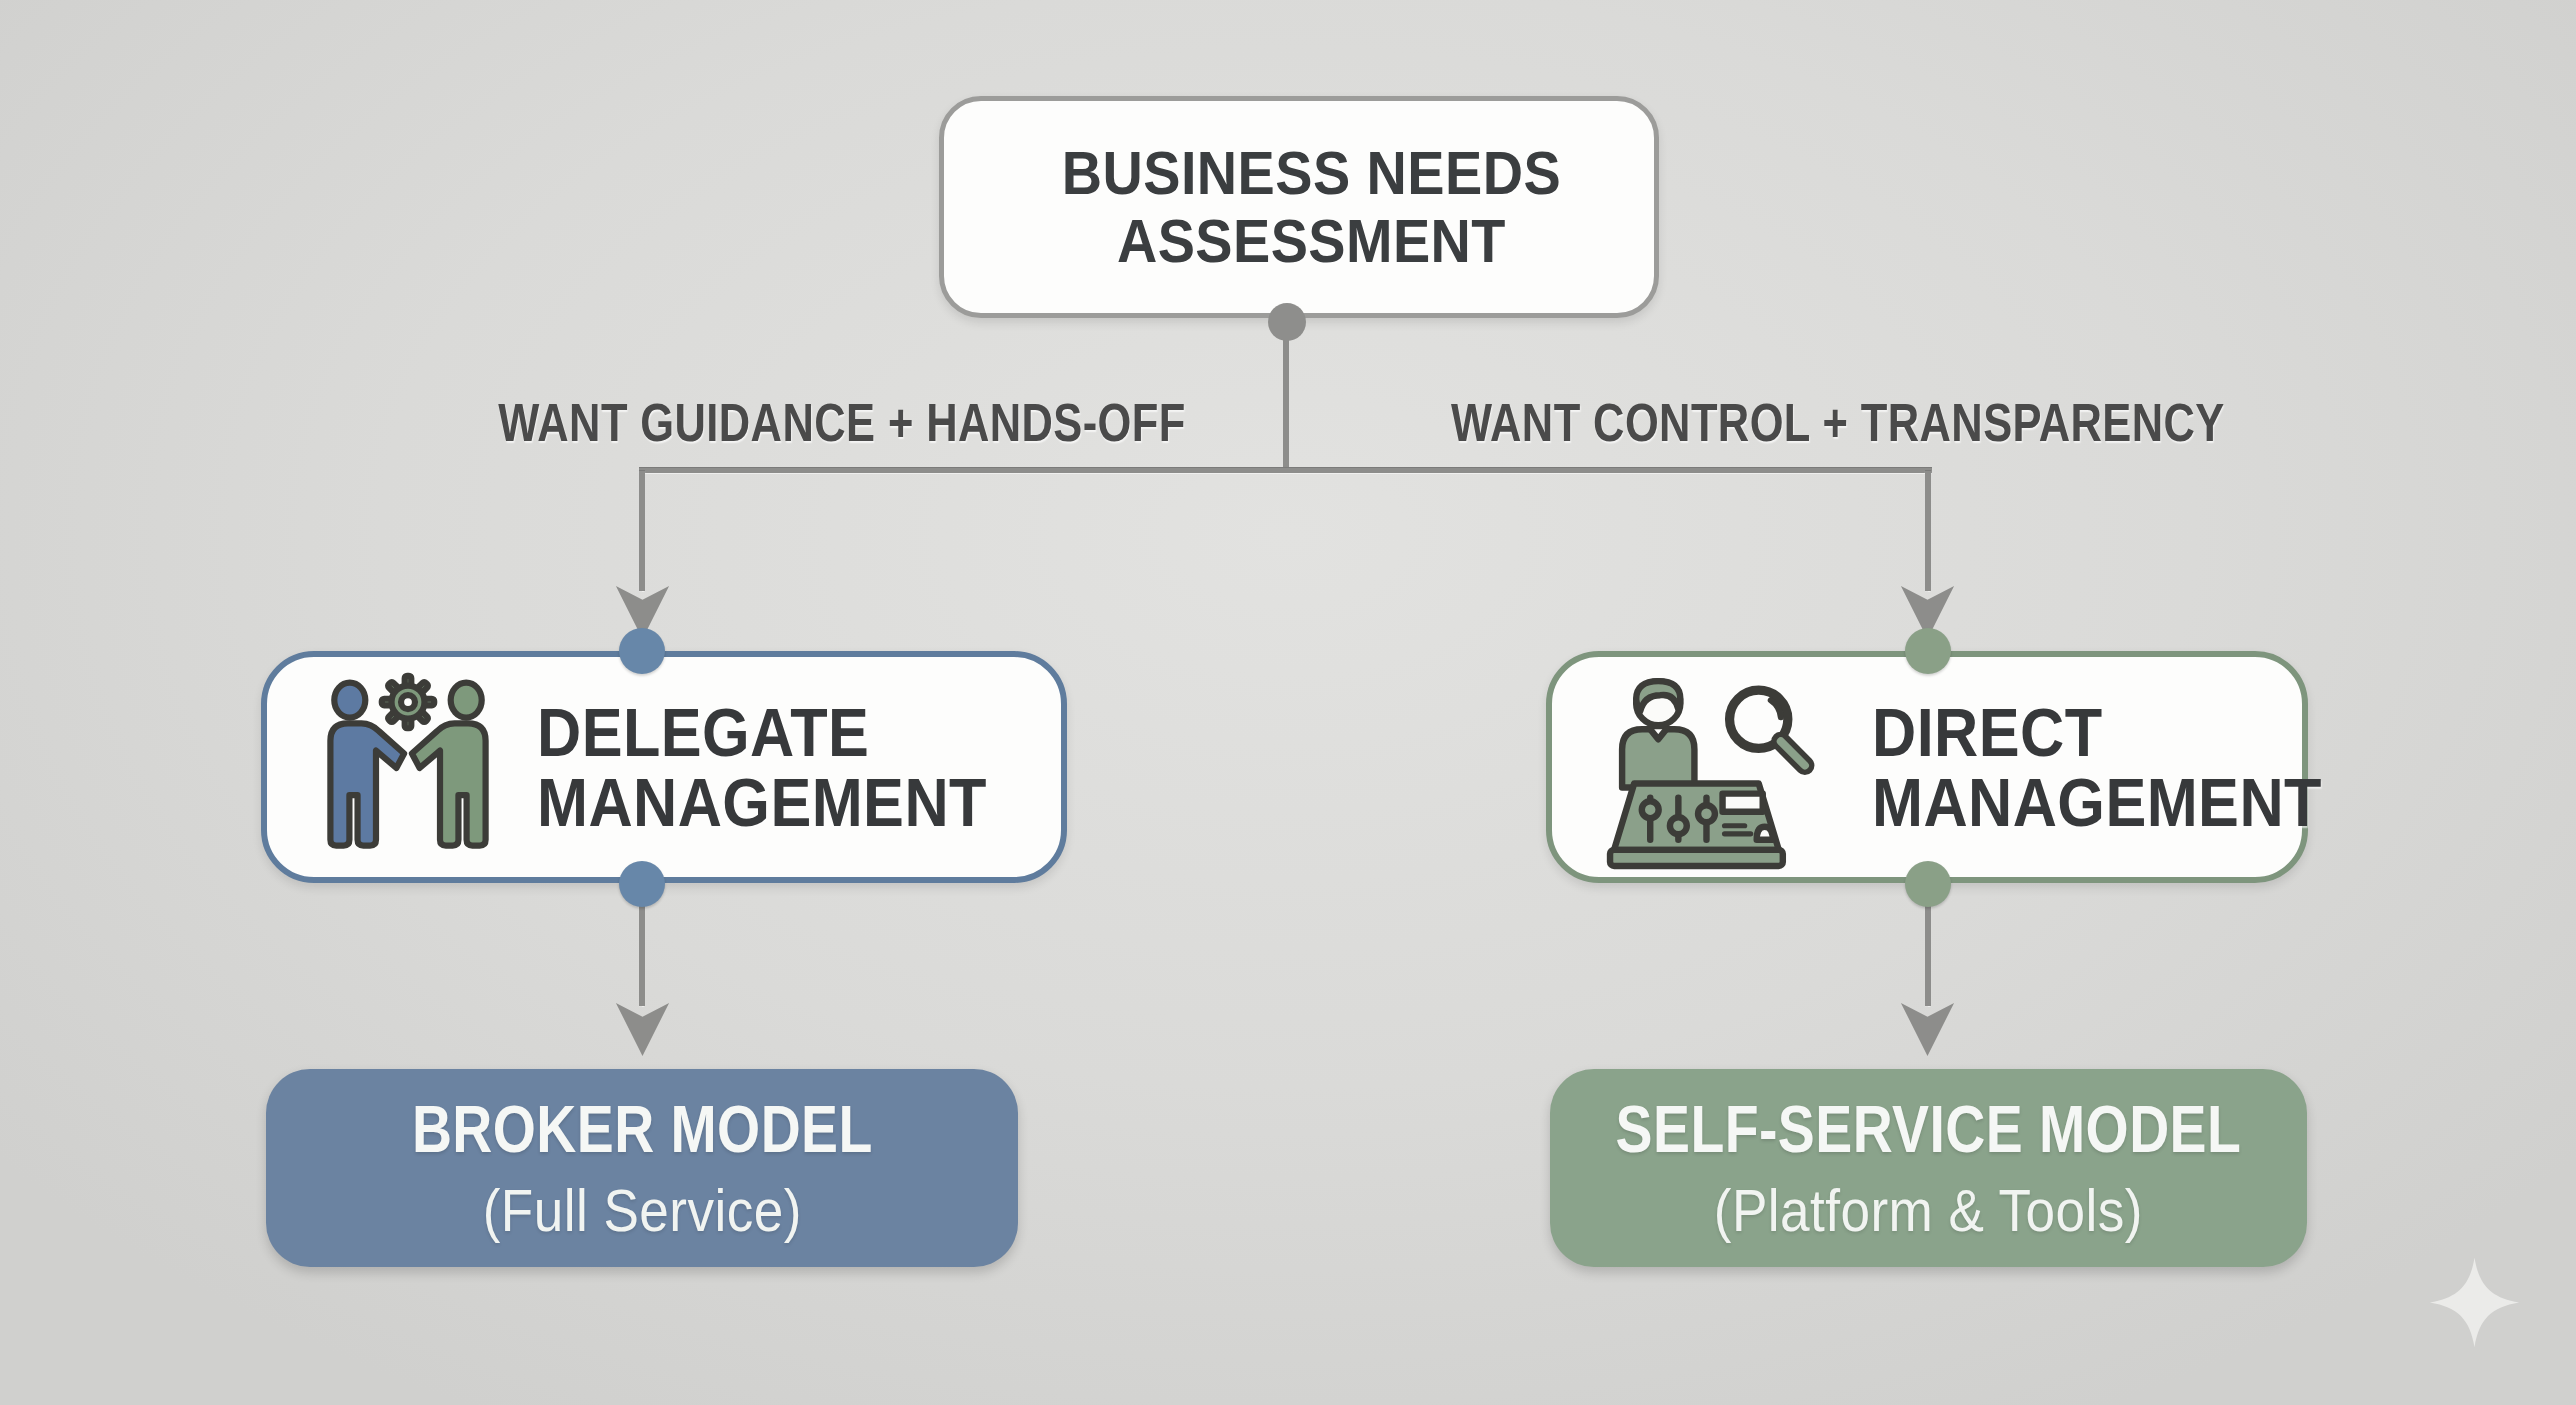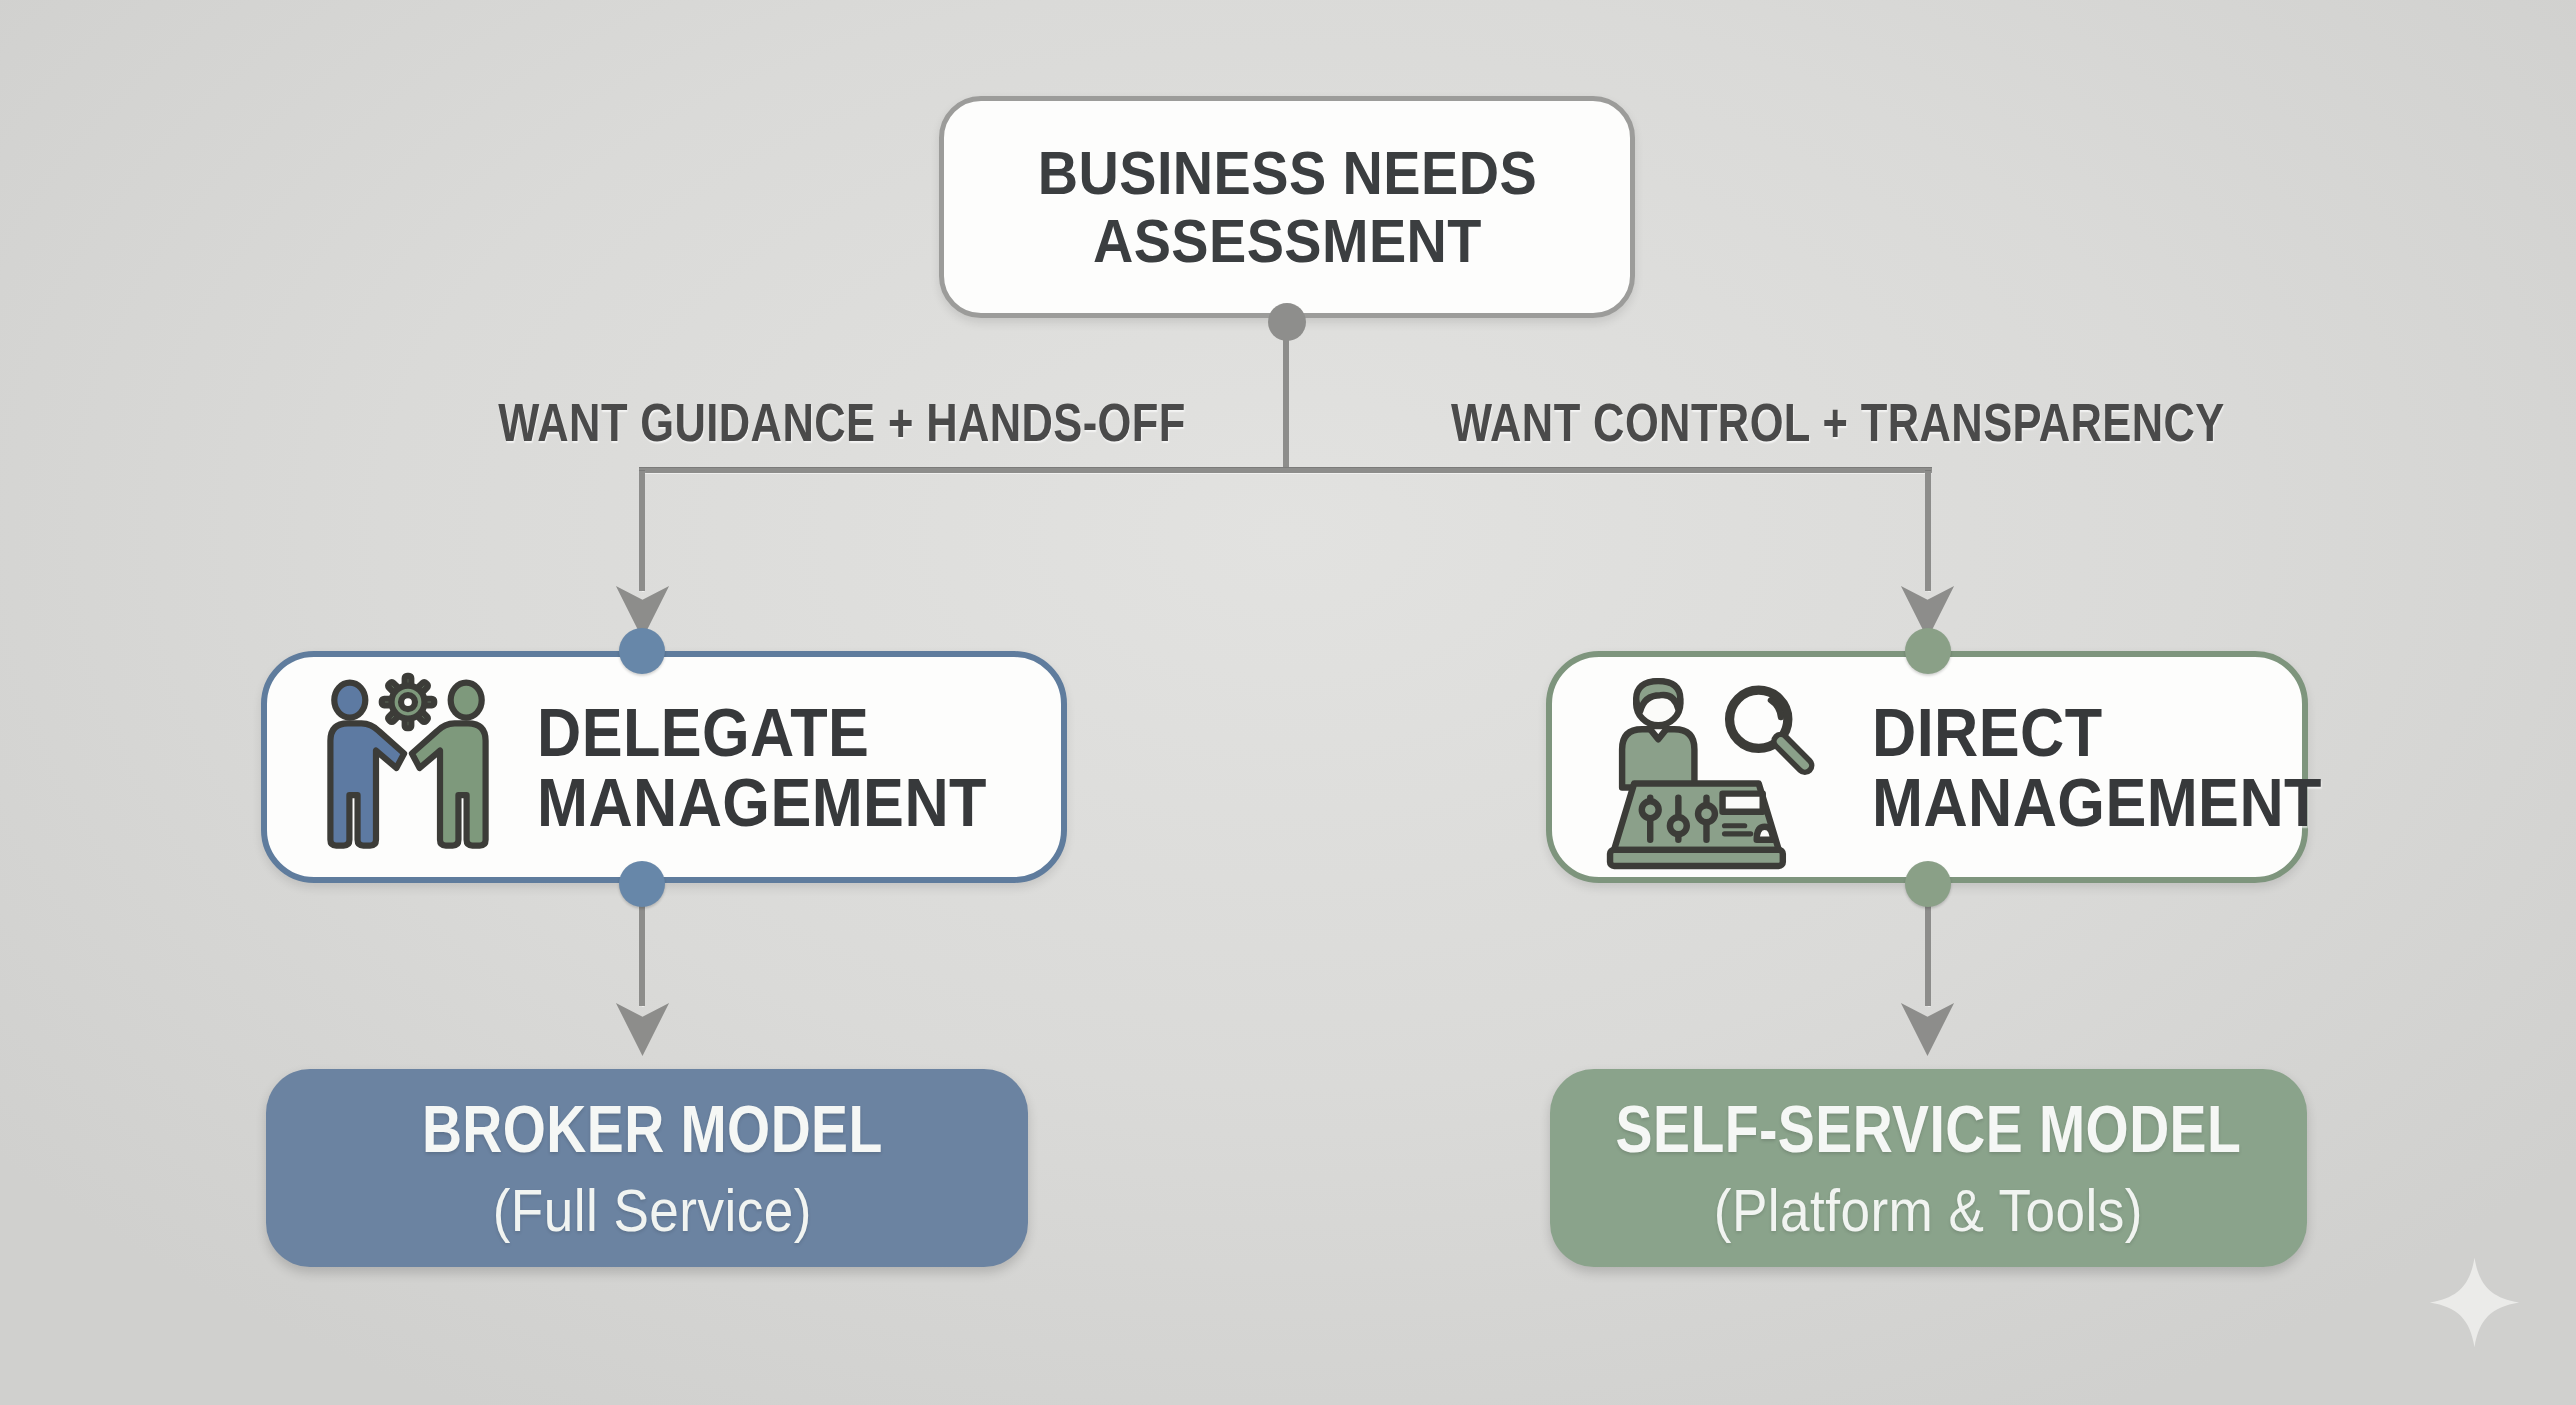--- a/index.html
+++ b/index.html
@@ -10,25 +10,25 @@
   }
   
   .cline{position:absolute;background:#8d8d8b;box-shadow:0 0.9px 0.9px rgba(255,255,255,.5), inset 0 0.9px 0 rgba(0,0,0,.12);}
   .dot{position:absolute;border-radius:50%;}
   .dot.gray{background:#8e8e8c;}
   .dot.blue{background:#6787a9;box-shadow:0 1.8px 2.7px rgba(0,0,0,.18);}
   .dot.green{background:#8aa087;box-shadow:0 1.8px 2.7px rgba(0,0,0,.18);}
   .arrow{position:absolute;}
   
   .node{position:absolute;background:#fdfdfc;box-shadow:0 4.6px 9.1px rgba(0,0,0,.10);}
-  .node.top{border:5.5px solid #9c9c9a;border-radius:42px;display:flex;align-items:center;justify-content:center;}
+  .node.top{border:5.5px solid #9c9c9a;border-radius:42px;display:flex;align-items:center;justify-content:center;padding-left:24px;}
   .node.mid-blue{border:6.4px solid #5f7c9d;border-radius:53px;padding-left:44px;}
   .node.mid-green{border:6.4px solid #7e957d;border-radius:53px;text-decoration:underline;}
   .leaf{position:absolute;border-radius:44px;display:flex;flex-direction:column;align-items:center;justify-content:center;gap:9.1px;box-shadow:0 5.5px 11px rgba(0,0,0,.16);}
-  .leaf.blue{background:#6b83a1;padding-left:10px;}
+  .leaf.blue{background:#6b83a1;}
   .leaf.green{background:#8aa38b;}
   
   .title-block{color:#3b3e40;font-weight:700;font-size:62px;line-height:1.1;text-align:center;
     letter-spacing:0.5px;transform:scaleX(.9);transform-origin:center;
     text-shadow:0.9px 1.8px 1.8px rgba(255,255,255,.65);}
   .branch-label{position:absolute;width:878px;text-align:center;color:#4a4a4a;font-weight:700;
     font-size:53px;letter-spacing:0.5px;transform:scaleX(.82);transform-origin:center;
     text-shadow:0.9px 1.8px 1.8px rgba(255,255,255,.7);white-space:nowrap;}
   .mid-text{position:absolute;top:50%;color:#37393b;font-weight:700;font-size:68px;line-height:1.03;
     letter-spacing:0.5px;transform:translateY(-50%) scaleX(.9);transform-origin:left center;

